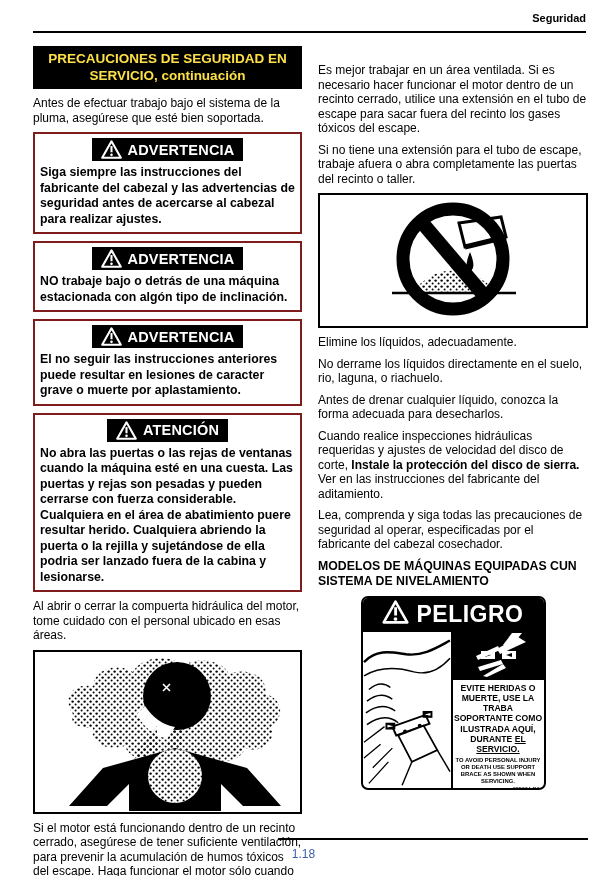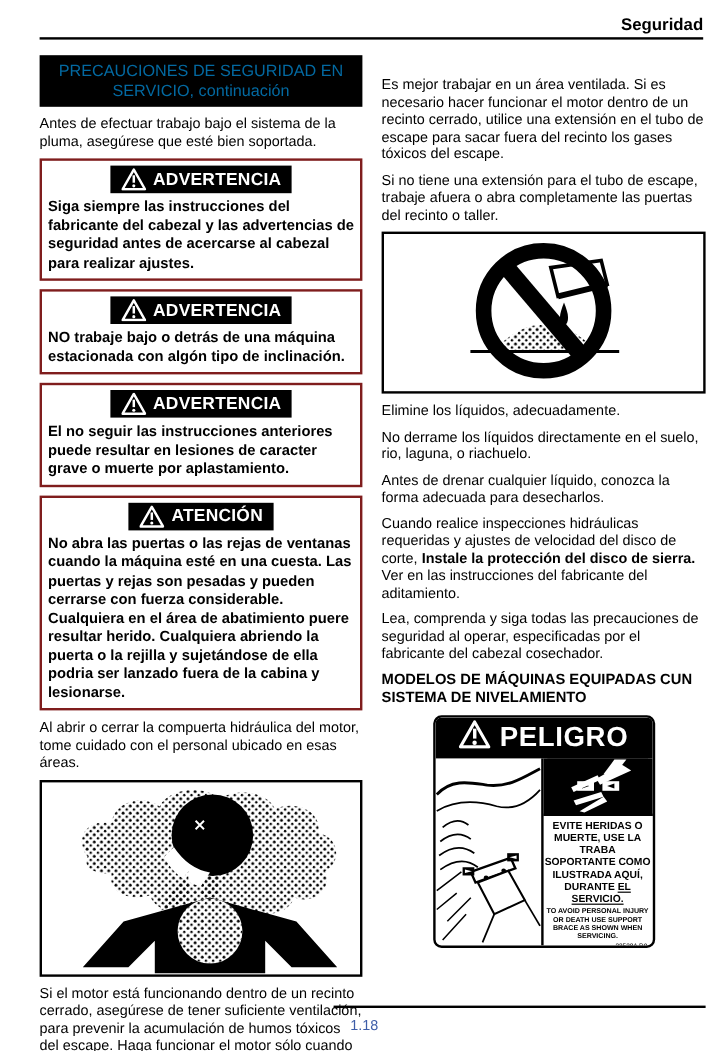--- a/index.html
+++ b/index.html
@@ -2,28 +2,28 @@
 <html><head>
 <meta charset="utf-8">
 <style>
   html,body{margin:0;padding:0;background:#e8e8e8;}
   .page{
     position:relative;width:607px;height:876px;margin:0 auto;background:#ffffff;
     font-family:"Liberation Sans",sans-serif;color:#000;overflow:hidden;
   }
   
   .hdr-title{position:absolute;left:33px;top:12px;font-size:13.5px;font-weight:bold;}
-  .hdr-section{position:absolute;right:21px;top:12px;font-size:14px;font-weight:bold;}
+  .hdr-section{position:absolute;right:21px;top:12px;font-size:11px;font-weight:bold;}
   .hdr-rule{position:absolute;left:33px;right:21px;top:31px;height:2px;background:#000;}
   
   .col-left{position:absolute;left:33px;top:46px;width:269px;}
   .col-right{position:absolute;left:318px;top:43px;width:270px;margin-top:20px;}
   p.body{font-size:12px;line-height:14.5px;margin:0 0 7px 0;}
   .banner{
-    background:#000;color:#0369a1;font-weight:normal;font-size:13.5px;line-height:16.5px;
+    background:#000;color:#fde047;font-weight:bold;font-size:13.5px;line-height:16.5px;
     text-align:center;padding:5px 6px;margin:0 0 7px 0;
   }
   .warnbox{border:2px solid #7f1d1d;padding:3px 5px 5px 5px;margin:0 0 7px 0;}
   .warnhead{
     background:#000;color:#fff;width:fit-content;margin:1px auto 4px auto;
     padding:2px 9px;display:flex;align-items:center;gap:6px;
     font-weight:bold;font-size:14.5px;letter-spacing:.2px;
   }
   .warnhead svg{display:block;}
   .wtext{font-weight:bold;font-size:12.3px;line-height:15.5px;margin:0;}

